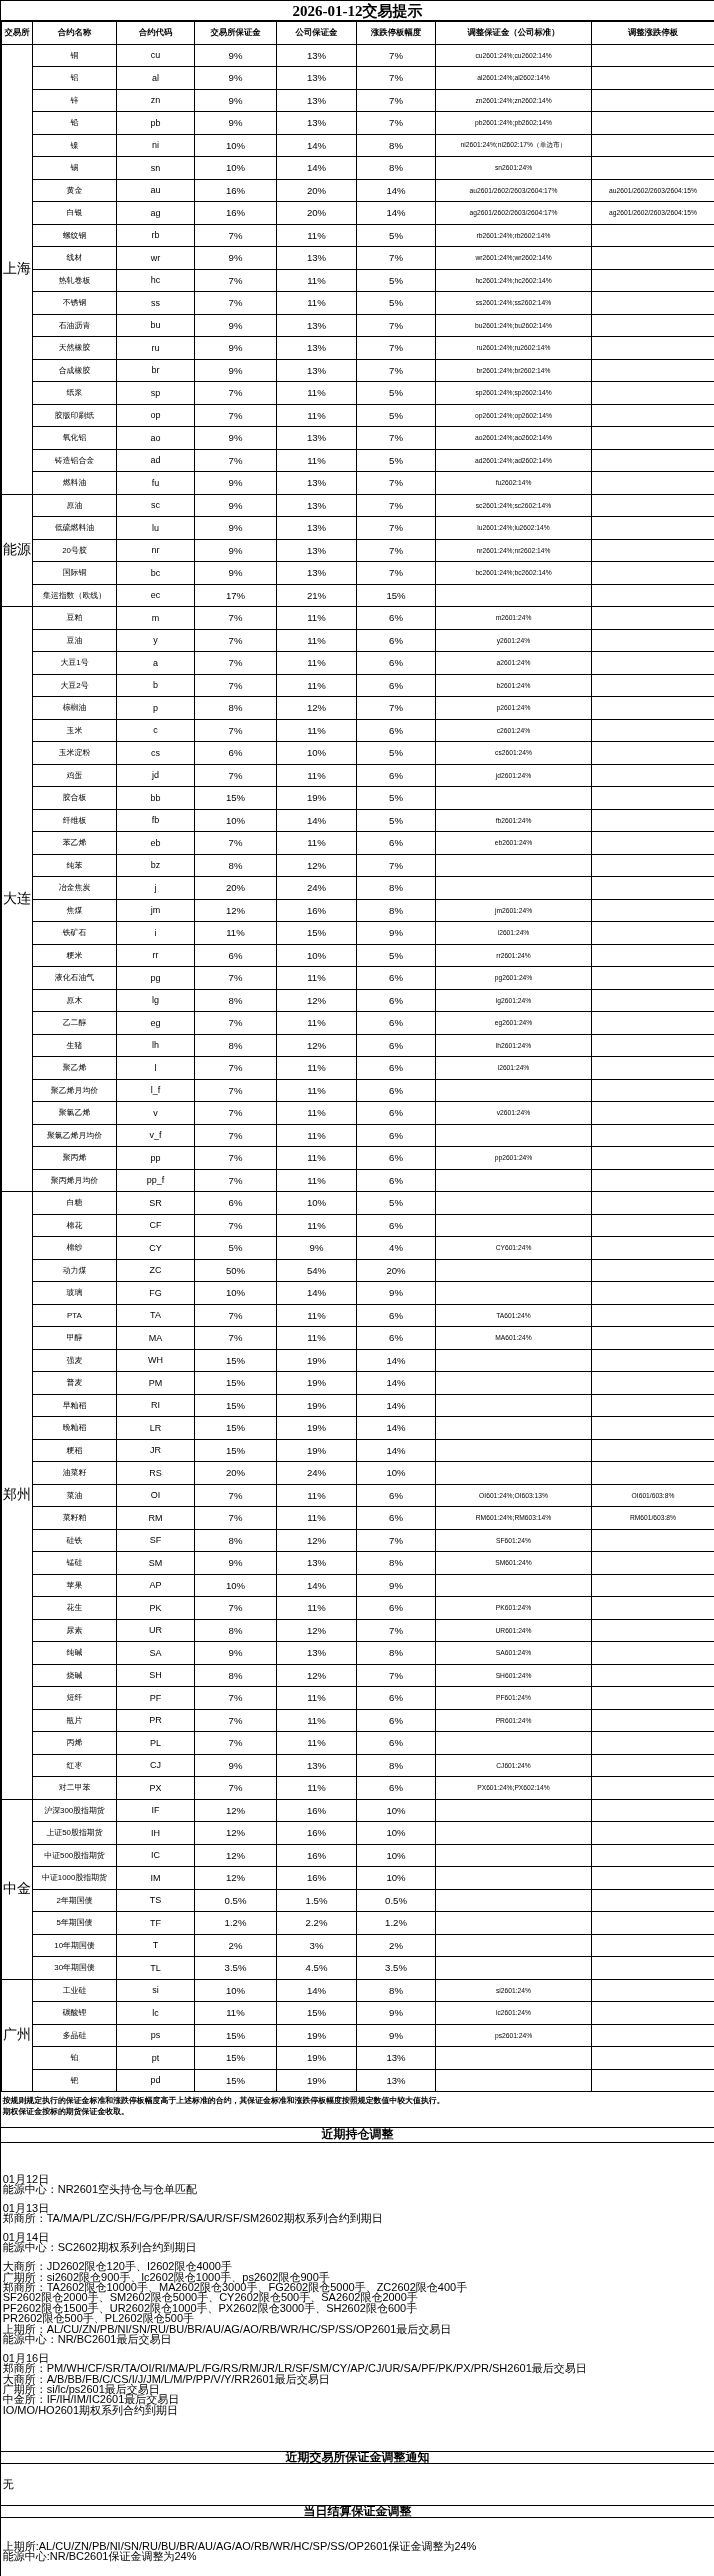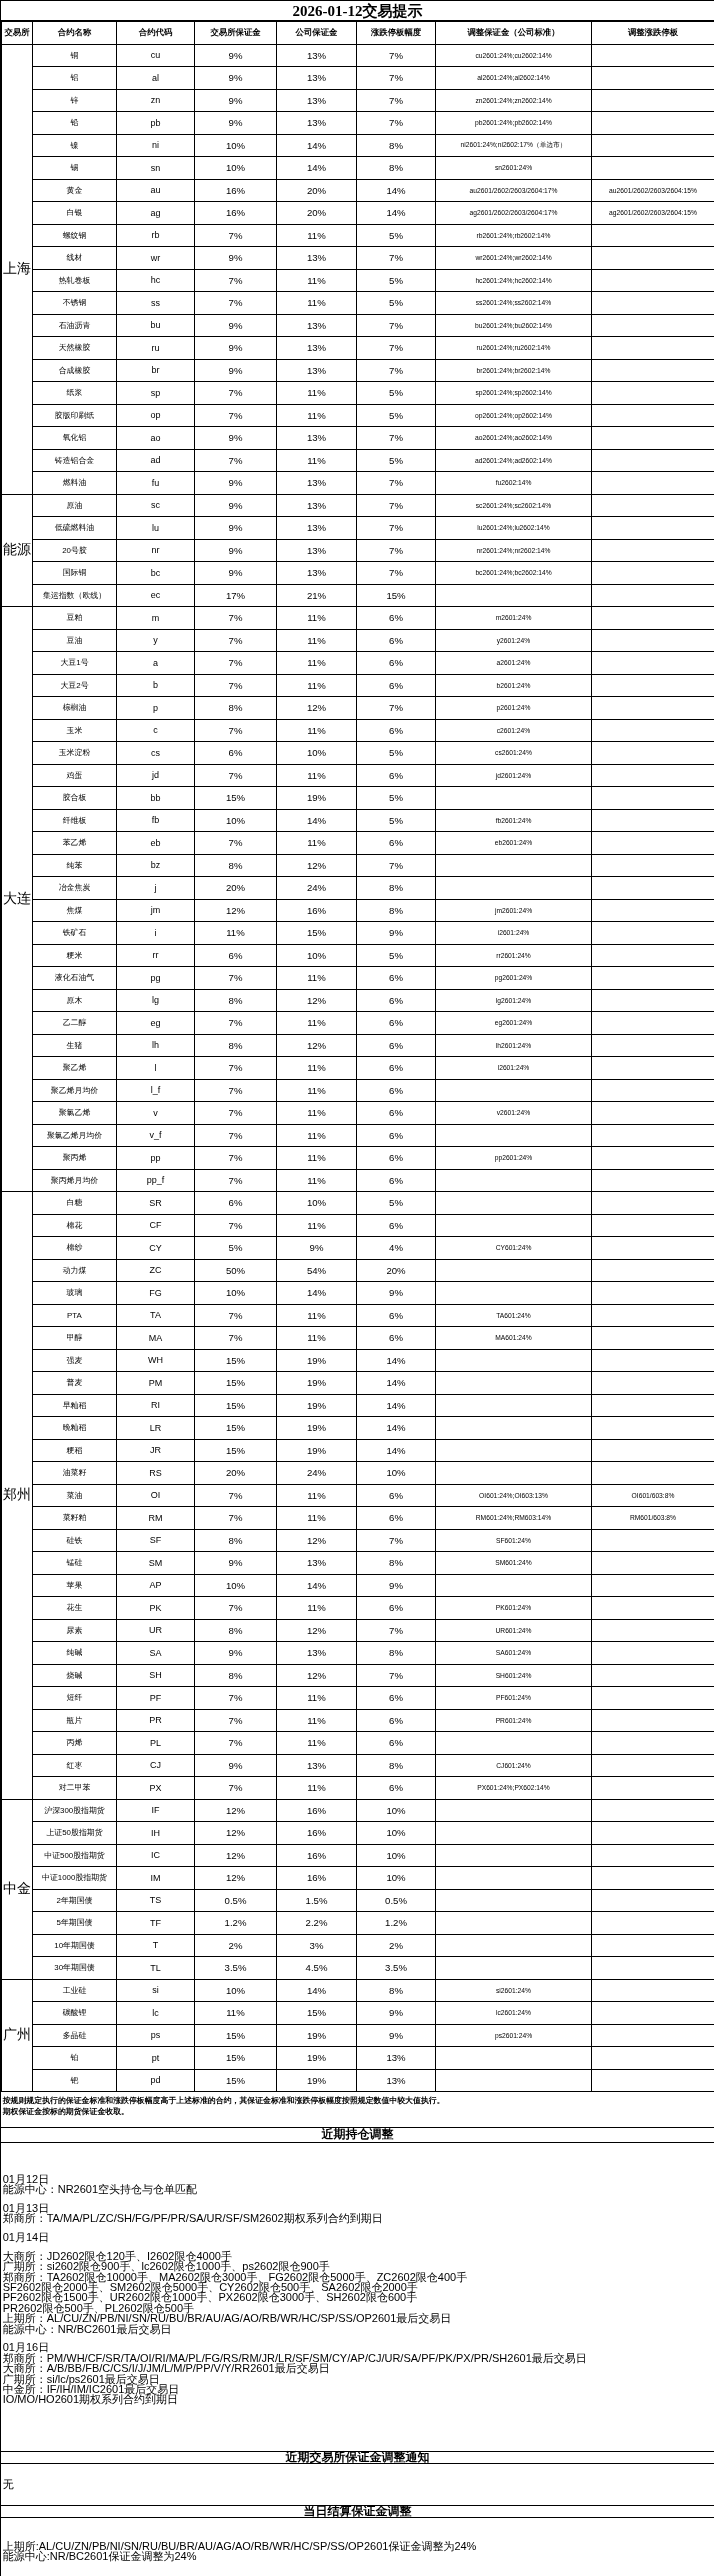--- a/index.html
+++ b/index.html
@@ -896,20 +896,21 @@
 
   <div class="band">近期持仓调整</div>
   <div class="block" id="position-block">
       <div class="tline">01月12日</div>
       <div class="tline">能源中心：NR2601空头持仓与仓单匹配</div>
       <div class="tblank"></div>
       <div class="tline">01月13日</div>
       <div class="tline">郑商所：TA/MA/PL/ZC/SH/FG/PF/PR/SA/UR/SF/SM2602期权系列合约到期日</div>
       <div class="tblank"></div>
       <div class="tline">01月14日</div>
+      <div class="tline">能源中心：SC2602期权系列合约到期日</div>
       <div class="tblank"></div>
       <div class="tline">大商所：JD2602限仓120手、I2602限仓4000手</div>
       <div class="tline">广期所：si2602限仓900手、lc2602限仓1000手、ps2602限仓900手</div>
       <div class="tline">郑商所：TA2602限仓10000手、MA2602限仓3000手、FG2602限仓5000手、ZC2602限仓400手</div>
       <div class="tline">SF2602限仓2000手、SM2602限仓5000手、CY2602限仓500手、SA2602限仓2000手</div>
       <div class="tline">PF2602限仓1500手、UR2602限仓1000手、PX2602限仓3000手、SH2602限仓600手</div>
       <div class="tline">PR2602限仓500手、PL2602限仓500手</div>
       <div class="tline">上期所：AL/CU/ZN/PB/NI/SN/RU/BU/BR/AU/AG/AO/RB/WR/HC/SP/SS/OP2601最后交易日</div>
       <div class="tline">能源中心：NR/BC2601最后交易日</div>
       <div class="tblank"></div>

